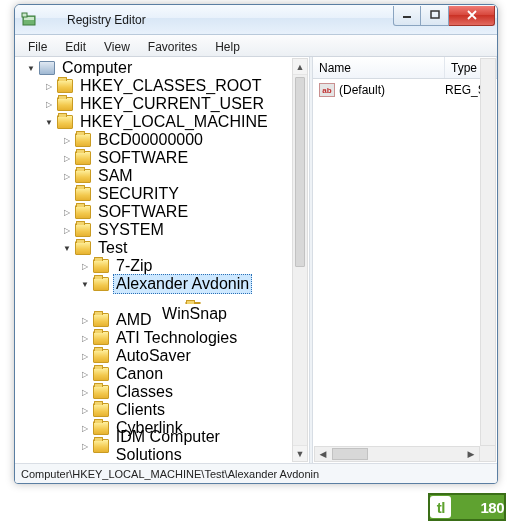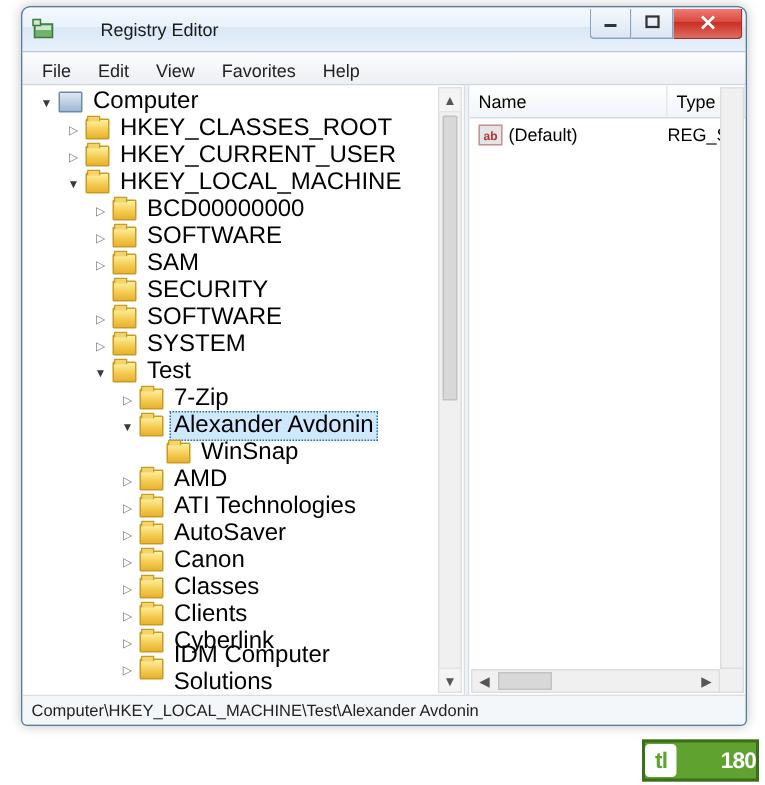--- a/index.html
+++ b/index.html
@@ -72,21 +72,21 @@
   .label { padding: 1px 3px; }
   .selected .label { background: #cde8ff; border: 1px dotted #2a6fb5; padding: 0 2px; color:#000;text-align:right;}
   .pcicon {
     width:16px; height:14px; margin-right:4px;
     background: linear-gradient(to bottom,#dfe8f2,#9fb8d2); border:1px solid #6e8aa8; border-radius:1px;
   }
   .lvl1 { padding-left: 8px; }
   .lvl2 { padding-left: 26px; }
   .lvl3 { padding-left: 44px; }
   .lvl4 { padding-left: 62px; }
-  .lvl5 { padding-left: 80px; }
+  .lvl5 { padding-left: 80px; flex-direction: column; }
   .list-header {
     height: 22px; display:flex; align-items:center; font-size:12px;
     background: linear-gradient(to bottom,#fff,#f1f5fa); border-bottom:1px solid #d5dbe2;
   }
   .list-header .col { padding-left:6px; height:100%; display:flex; align-items:center; border-right:1px solid #e2e7ee; }
   .col-name { width: 132px; }
   .col-type { flex:1; }
   .list-row { display:flex; align-items:center; height:18px; font-size:12px; padding-top:4px;}
   .val-icon {
     width:16px;height:14px;margin:0 4px 0 6px; border:1px solid #c99090; background:#e5e5e5; position:relative;

